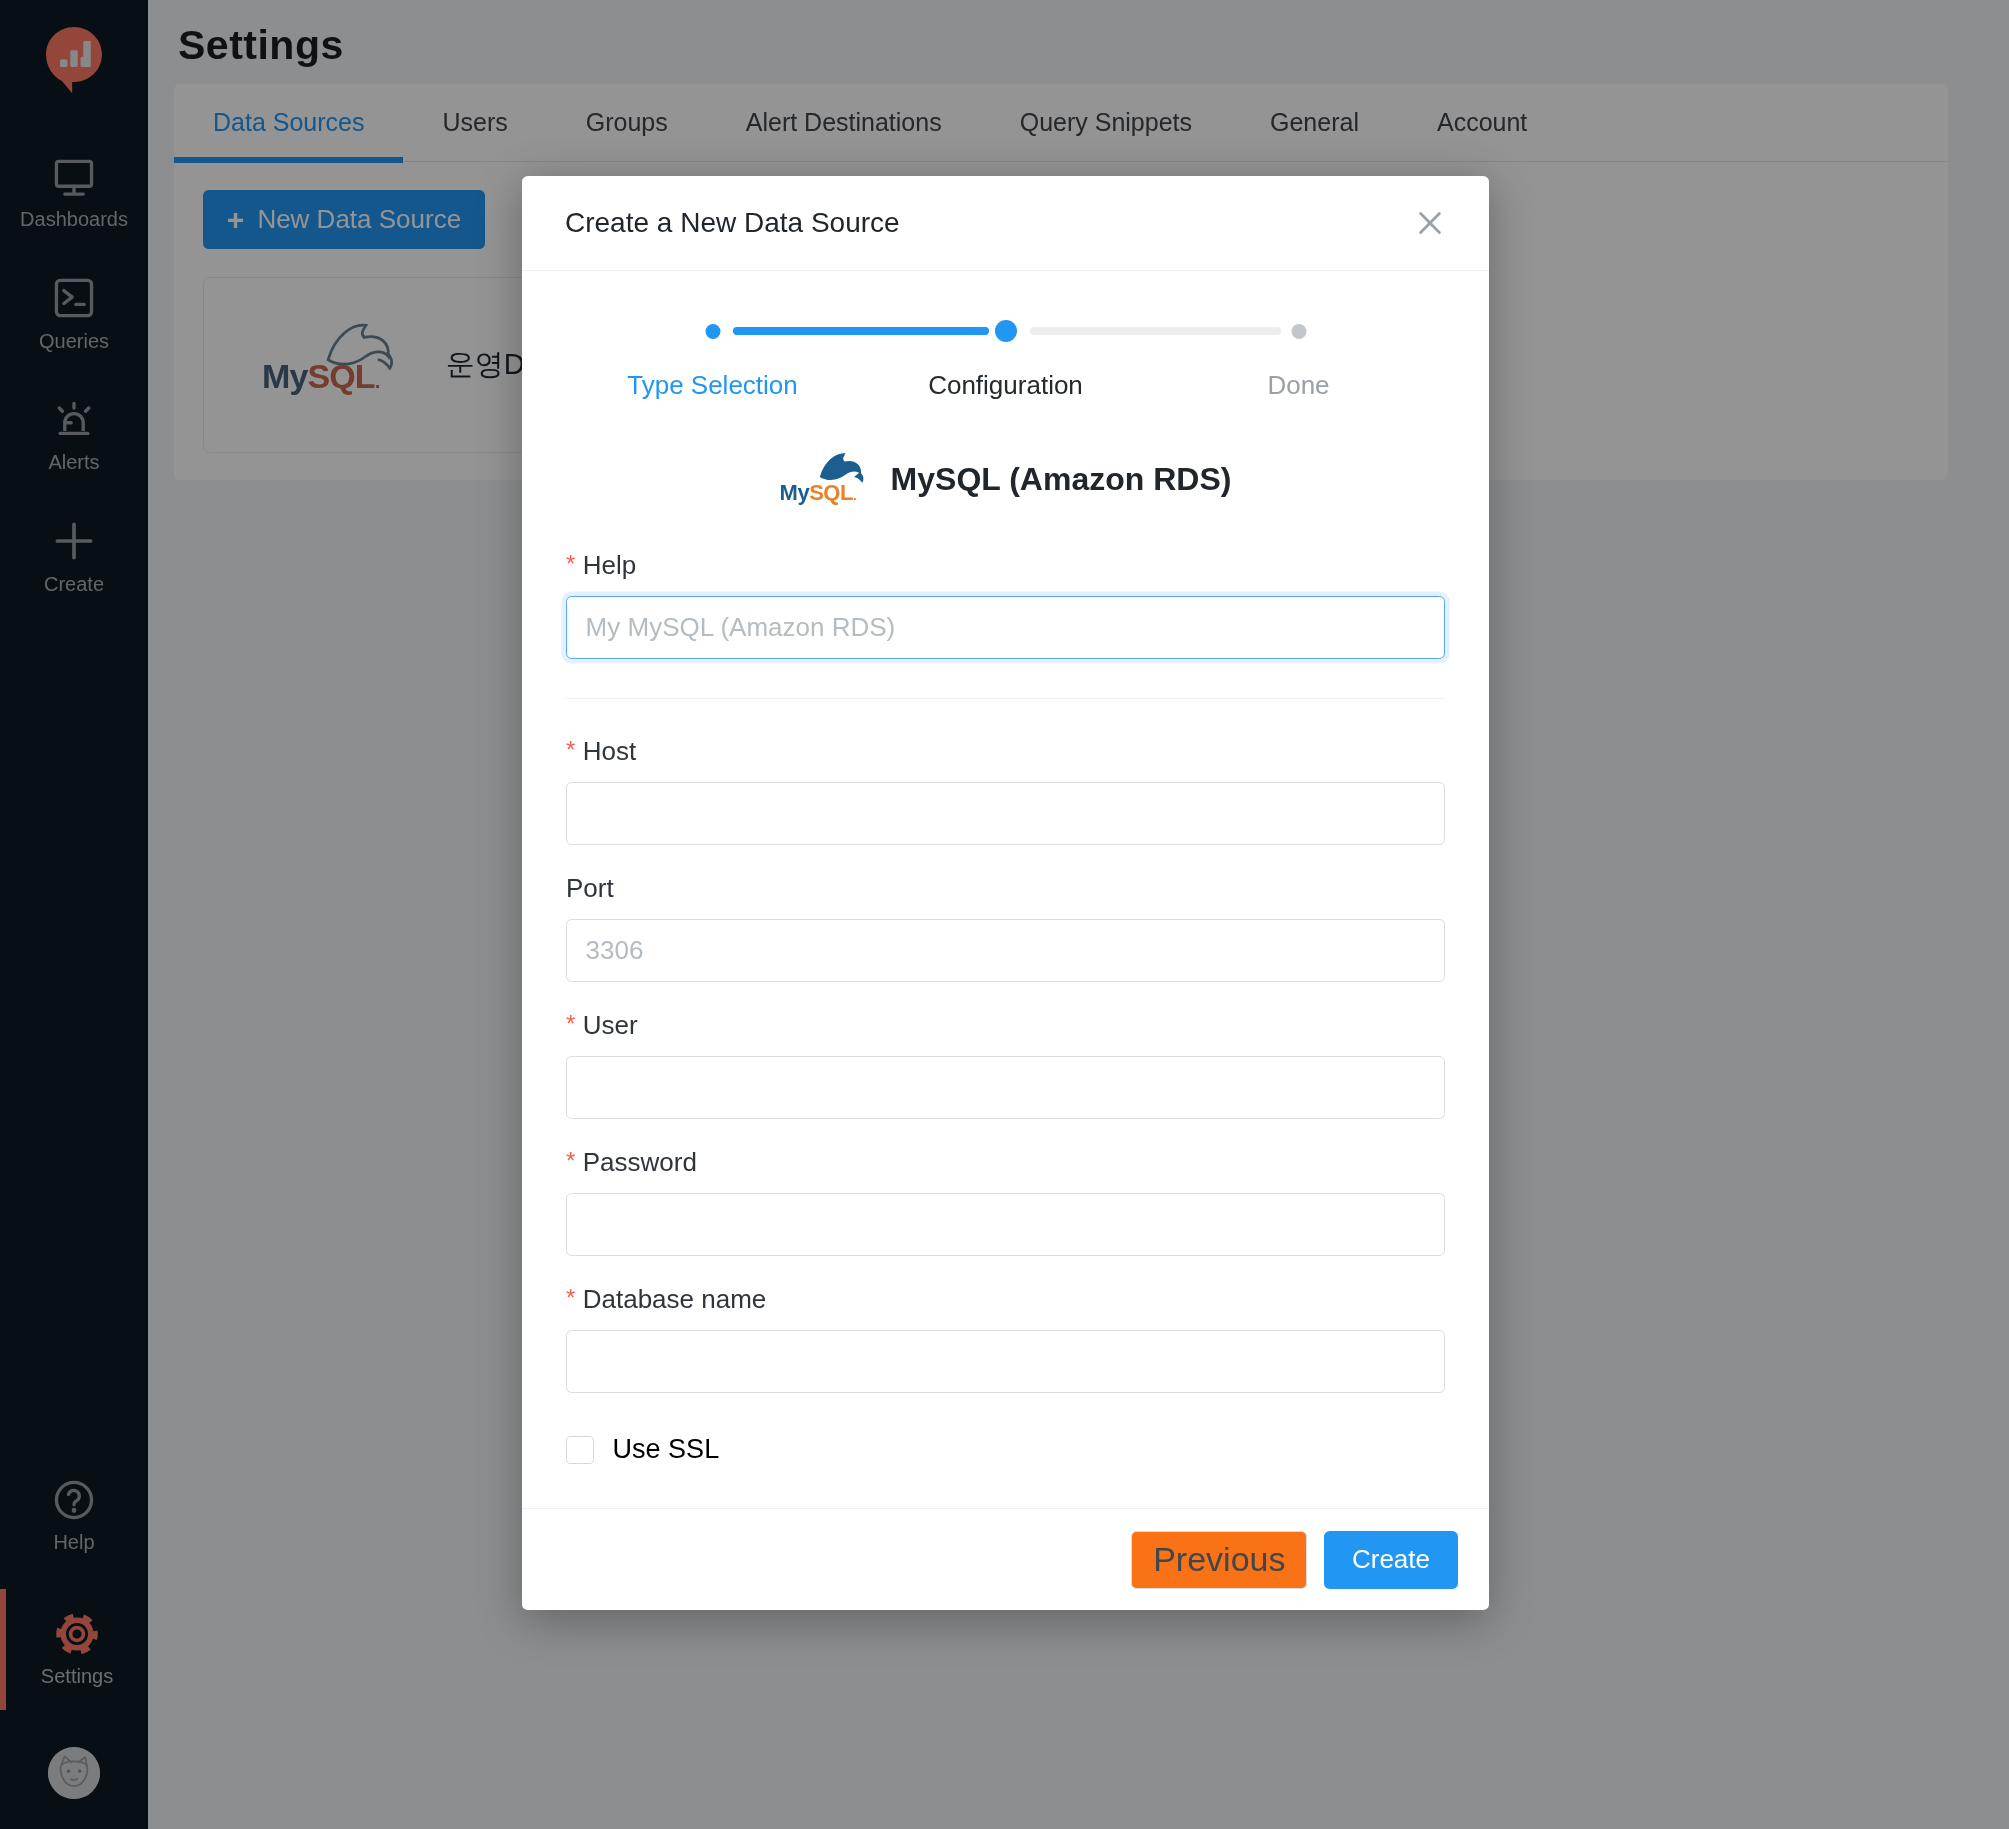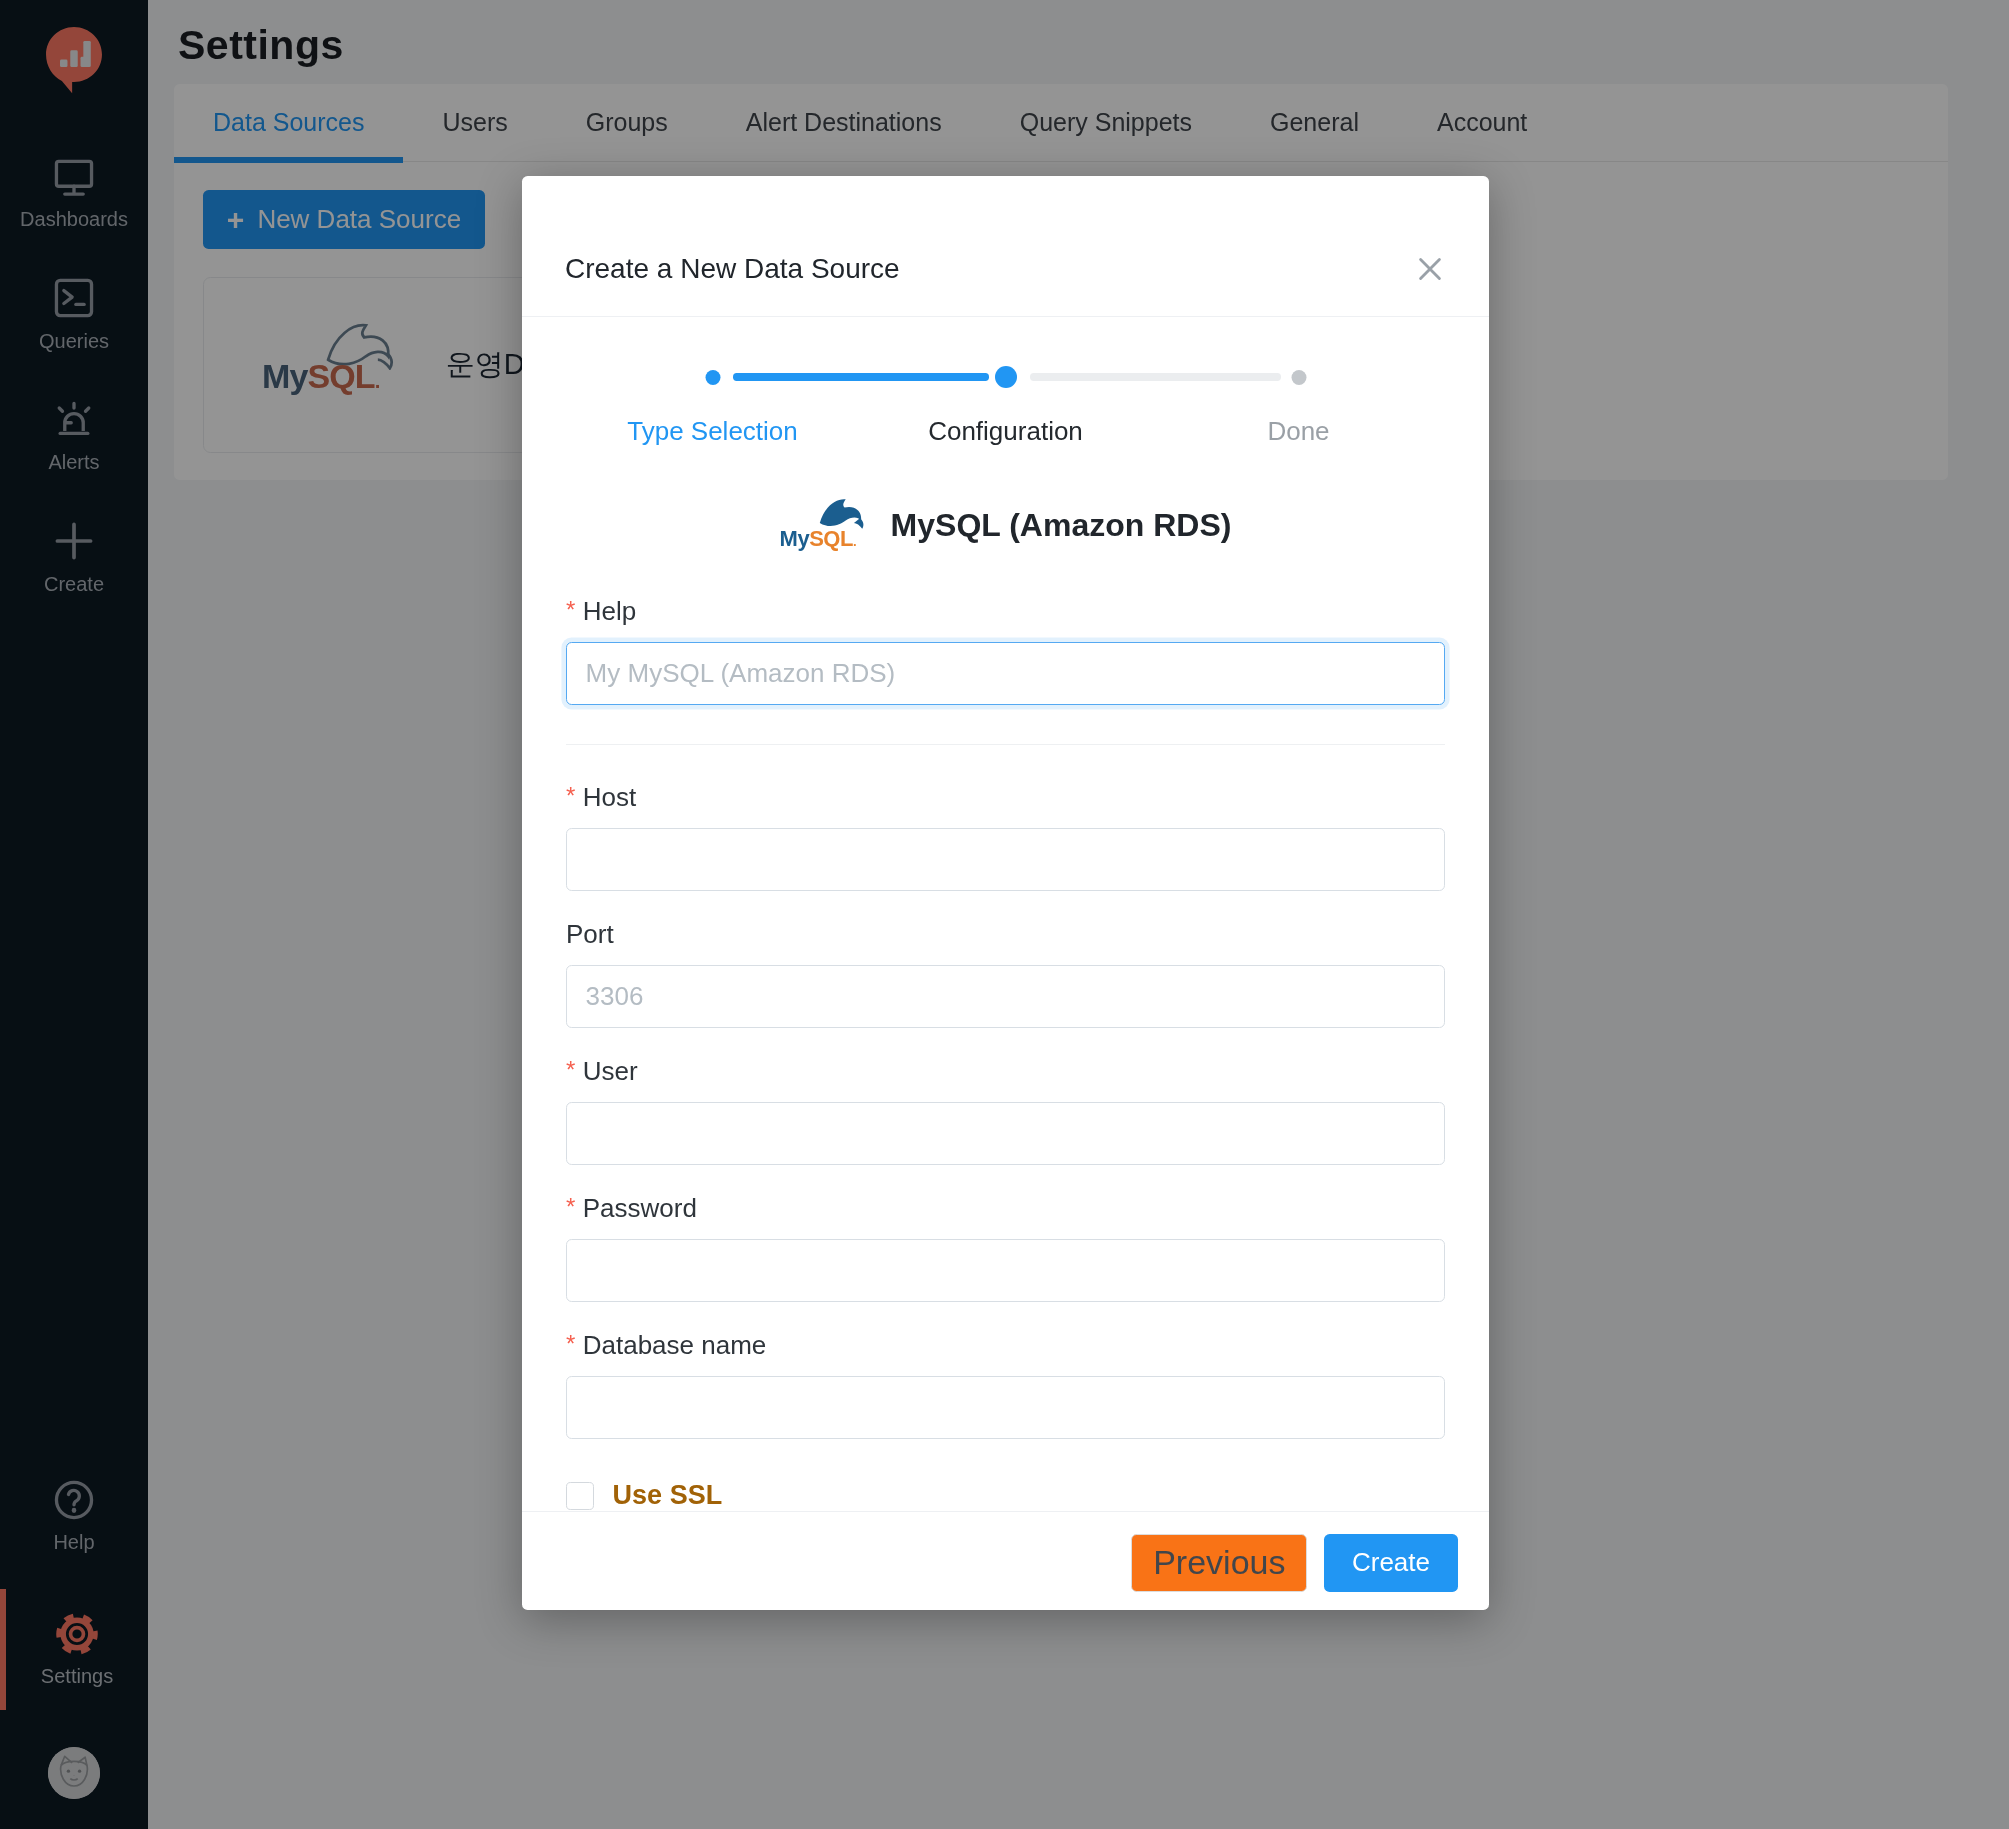--- a/index.html
+++ b/index.html
@@ -78,21 +78,21 @@
   .overlay { position:absolute; inset:0; background:rgba(0,0,0,0.42); z-index:5; }
 
   
   .modal {
     position:absolute; left:522px; top:176px; width:967px; height:1434px;
     background:#ffffff; border-radius:5.6px; z-index:10;
     box-shadow:0 9.3px 46px rgba(0,0,0,0.3); display:flex; flex-direction:column;
   }
   .modal-header {
     height:95px; display:flex; align-items:center; justify-content:space-between;
-    padding:0 43px; border-bottom:1.9px solid #eef0f3; flex:none;margin-top:46px;
+    padding:0 43px; border-bottom:1.9px solid #eef0f3; flex:none;
   }
   .modal-title { font-size:28px; font-weight:500; color:#21262c; }
   .modal-close { width:32px; height:32px; cursor:pointer; }
 
   .modal-body { flex:1; padding:0 44px; position:relative; }
 
   
   .steps { position:relative; margin-top:48px; height:24px; }
   .step-line { position:absolute; top:8.3px; height:7.4px; border-radius:3.7px; }
   .line-done { left:calc(16.7% + 20.4px); width:calc(33.3% - 37px); background:#2196f3; }
@@ -127,21 +127,21 @@
     width:100%; height:63px; border:1.9px solid #d8dee4; border-radius:5.6px;
     padding:0 18.6px; font-size:26px; font-family:inherit; color:#2f353b; outline:none;
     background:#fff;
   }
   .tinput::placeholder { color:#b4bcc3; opacity:1; }
   .tinput.focused { border-color:#55a9f2; box-shadow:0 0 0 4.6px rgba(33,150,243,0.13); }
   .form-divider { border:none; border-top:1.9px solid #eef0f2; margin:39px 0 37px 0; }
 
   .ssl-row { display:flex; align-items:center; gap:18.6px; margin-top:41px; cursor:pointer; }
   .checkbox { width:28px; height:28px; border:1.9px solid #d4d9de; border-radius:4.6px; background:#fff; }
-  .ssl-label { font-size:27px; color:#a16207;font-weight:bold; }
+  .ssl-label { font-size:27px; color:#000000; }
 
   
   .modal-footer {
     flex:none; height:102px; border-top:1.9px solid #eef0f3;
     display:flex; align-items:center; justify-content:flex-end; gap:16.7px; padding-right:31px;
   }
   .btn-prev {
     width:176px; height:58px; background:#f97316; border:1.9px solid #dcdcdc; border-radius:5.6px;
     font-size:34px; color:#41464c; cursor:pointer; font-family:inherit;
   }

